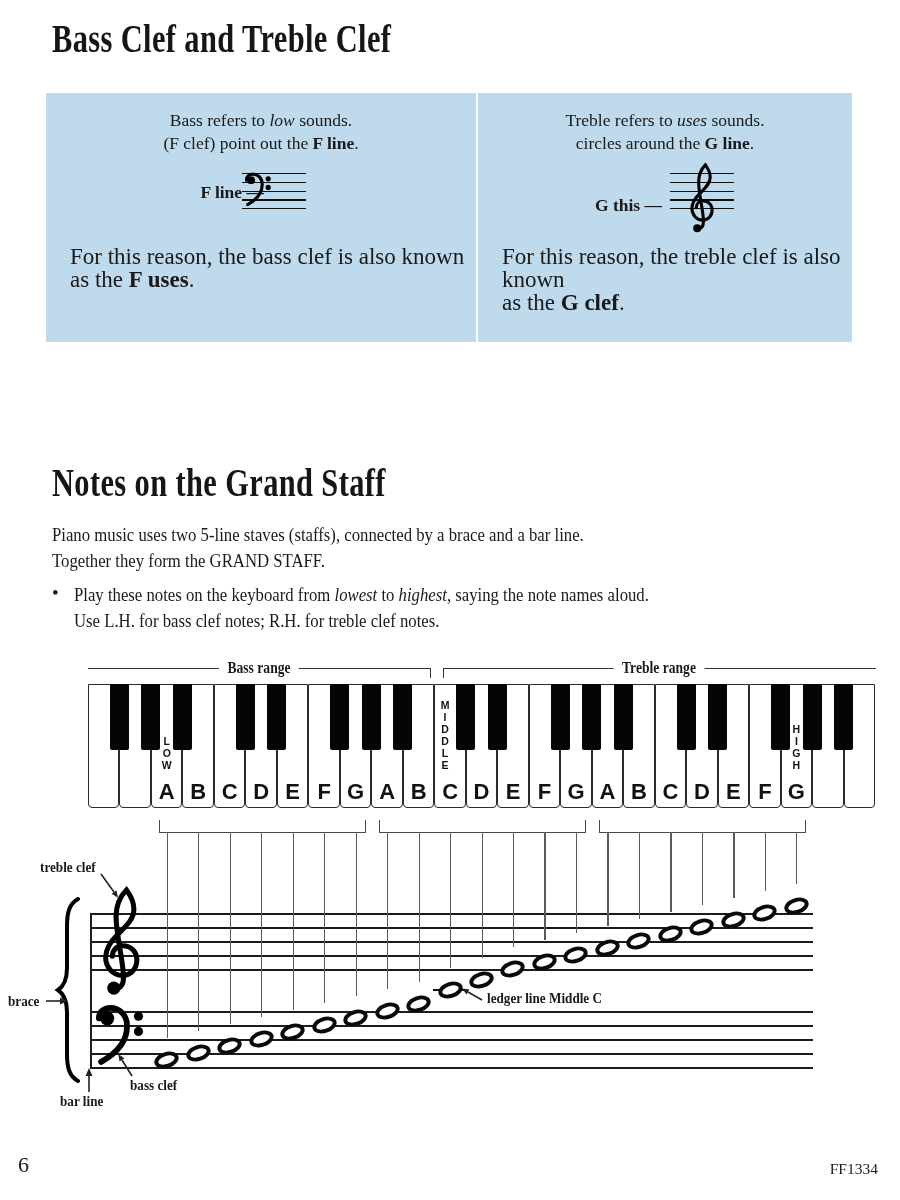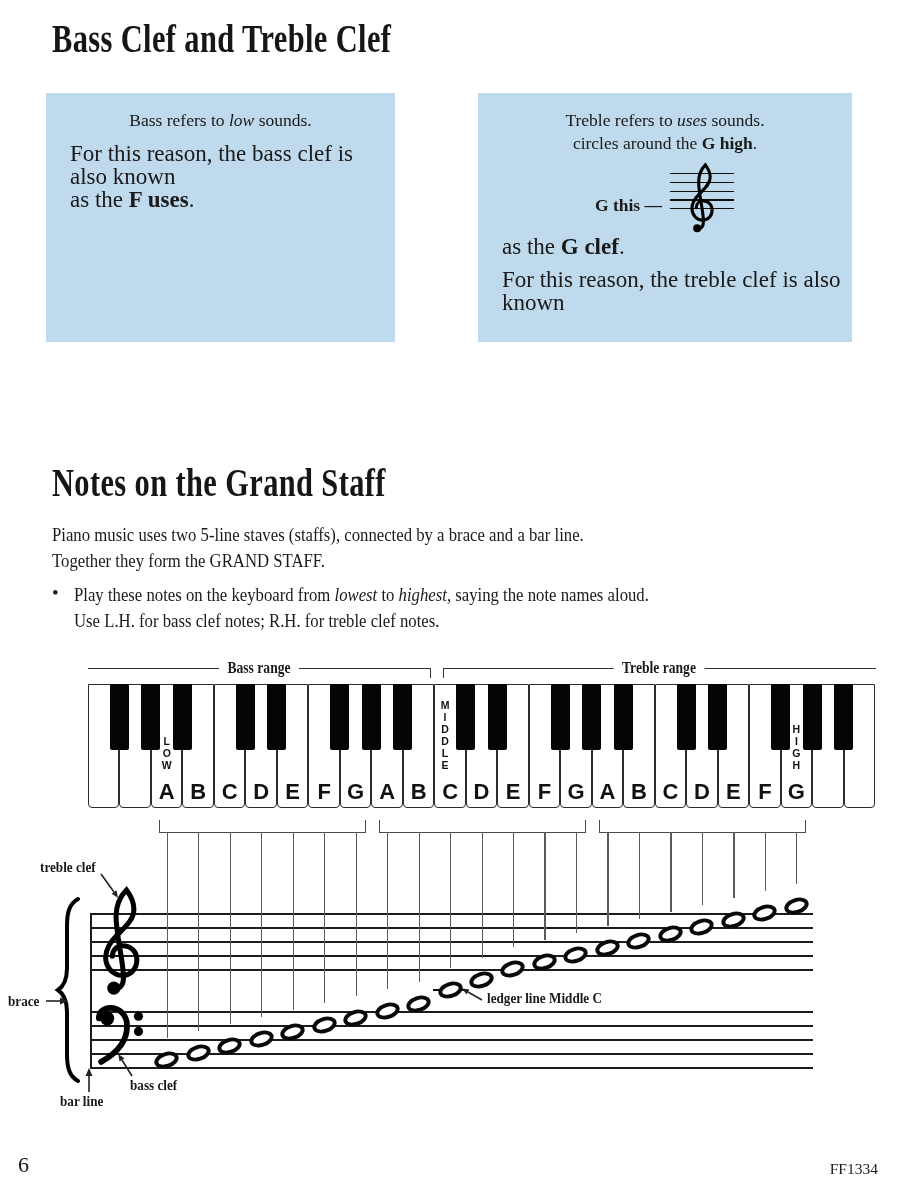--- a/index.html
+++ b/index.html
@@ -44,45 +44,62 @@
   .footer-num{position:absolute;font-size:22px;}
   .footer-code{position:absolute;font-size:15.5px;}
 </style>
 </head>
 <body>
 
 <div id="page">
 
   <div class="abs display-title" style="left:52px;top:16px;">Bass Clef and Treble Clef</div>
 
-  <div class="bluebox" style="left:46px;width:349px;">
+  <div class="bluebox" style="left:46px;width:430px;">
     <div class="ctr top-line">Bass refers to <i>low</i> sounds.</div>
+    <div class="ctr">(F clef) point out the <b>F line</b>.</div>
+    <div class="clefrow">
+      <span class="lab" style="right:212px;top:23px;">F line —</span>
+      <div class="ministaff" style="left:196px;top:14px;width:64px;height:36px;">
+        <div class="sline" style="top:0;"></div>
+          <div class="sline" style="top:8.75px;"></div>
+        <div class="sline" style="top:17.5px;"></div>
+          <div class="sline" style="top:26.25px;"></div>
+        <div class="sline" style="top:35px;"></div>
+        <svg width="31" height="36" viewBox="0 0 36 42" style="position:absolute;left:3px;top:-1px;">
+          <path d="M3 38 C13 32.5 20 25 20 14.5 C20 7 15 2.5 9 2.5 C4.5 2.5 1.5 5.5 1.5 9.5" fill="none" stroke="#000" stroke-width="3.6" stroke-linecap="round"></path>
+          <circle cx="7" cy="9.5" r="4.6"></circle>
+            <circle cx="27" cy="8" r="3"></circle>
+            <circle cx="27" cy="18" r="3"></circle>
+        </svg>
+      </div>
+    </div>
     <div class="foot" style="margin-top:10px;">For this reason, the bass clef is also known</div>
     <div class="foot">as the <b>F uses</b>.</div>
   </div>
 
   <div class="bluebox" style="left:478px;width:374px;">
     <div class="ctr top-line">Treble refers to <i>uses</i> sounds.</div>
-    <div class="ctr">circles around the <b>G high</b>.</div>
+    <div class="ctr">circles around the <b>G line</b>.</div>
     <div class="clefrow">
       <span class="lab" style="right:190px;top:36px;">G this —</span>
       <div class="ministaff" style="left:192px;top:14px;width:64px;height:35px;">
         <div class="sline" style="top:0;"></div>
           <div class="sline" style="top:8.75px;"></div>
         <div class="sline" style="top:17.5px;"></div>
           <div class="sline" style="top:26.25px;"></div>
         <div class="sline" style="top:35px;"></div>
         <svg width="31" height="75" viewBox="0 0 32 78" style="position:absolute;left:17px;top:-12px;">
           <path d="M10 71 C14.5 71 17 68 17 63 C17 52 12 34 12 22 C12 14 15 8 19 4 C22 8 24 12 24 17 C24 24 18 29 13 34 C8 39 5 43.5 5 49.5 C5 56 10 61.5 16 61.5 C22 61.5 26 57 26 51 C26 45.5 22 41.5 16.5 41.5 C12.5 41.5 9.5 44.5 9.5 48.5" fill="none" stroke="#000" stroke-width="3.2" stroke-linecap="round"></path>
           <circle cx="10.5" cy="70" r="4.2"></circle>
         </svg>
       </div>
     </div>
+    <div class="foot" style="margin-top:10px;">For this reason, the treble clef is also known</div>
     <div class="foot">as the <b>G clef</b>.</div>
-    <div class="foot" style="margin-top:10px;">For this reason, the treble clef is also known</div>
   </div>
 
   <div class="abs display-title" style="left:52px;top:460px;">Notes on the Grand Staff</div>
   <div class="abs bodyline" style="left:52px;top:522px;">Piano music uses two 5-line staves (staffs), connected by a brace and a bar line.</div>
   <div class="abs bodyline" style="left:52px;top:548px;">Together they form the GRAND STAFF.</div>
   <div class="abs" style="left:52px;top:582px;font-size:19px;">•</div>
   <div class="abs bodyline" style="left:74px;top:582px;">Play these notes on the keyboard from <i>lowest</i> to <i>highest</i>, saying the note names aloud.</div>
   <div class="abs bodyline" style="left:74px;top:608px;">Use L.H. for bass clef notes; R.H. for treble clef notes.</div>
 
   <div class="rangebracket" style="left:88px;width:342px;border-top:1.5px solid #333;border-right:1.5px solid #333;"></div>

